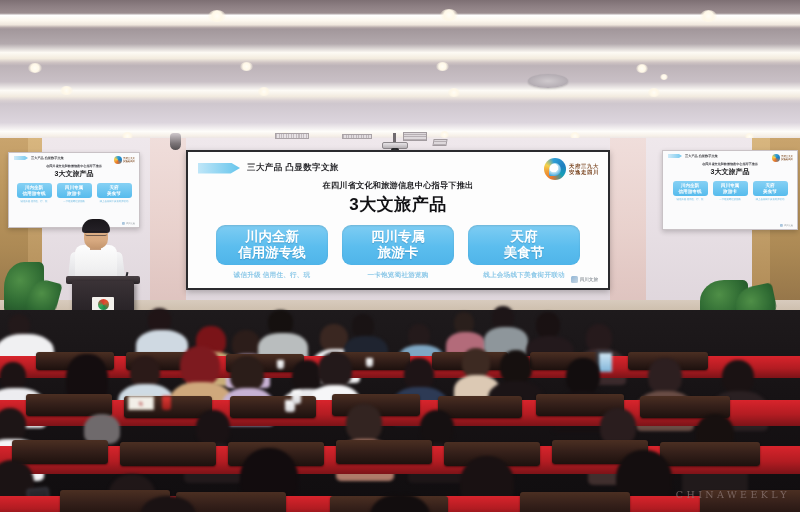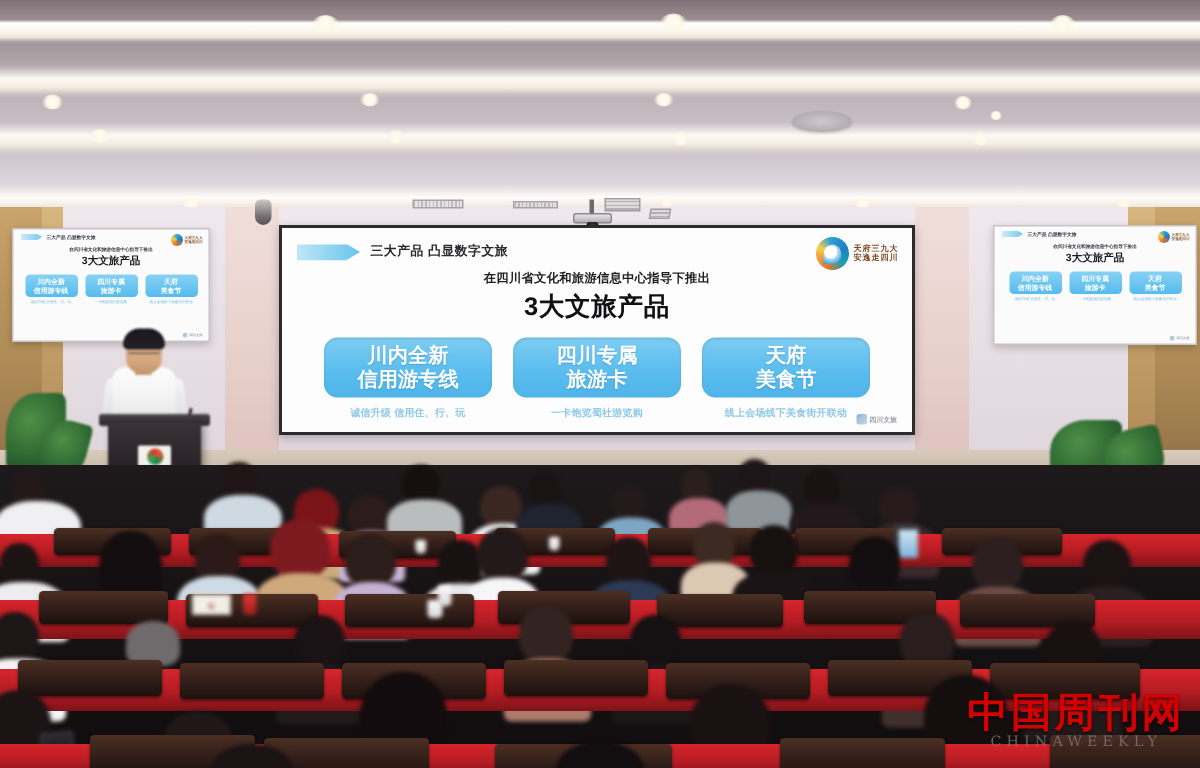--- a/index.html
+++ b/index.html
@@ -767,17 +767,16 @@
 
     <div class="person blur2" style="left:140px;top:186px;">
       <div class="p-head" style="left:0;top:0;width:56px;height:40px;background:#1a1213;"></div>
     </div>
     <div class="person blur2" style="left:370px;top:184px;">
       <div class="p-head" style="left:0;top:0;width:60px;height:44px;background:#120d0e;"></div>
     </div>
   </div>
 
   <div id="watermark">
-    <div class="wm-cn">中国周刊网</div>
     <div class="wm-en">CHINAWEEKLY</div>
   </div>
 
 </div>
 
 </body></html>

